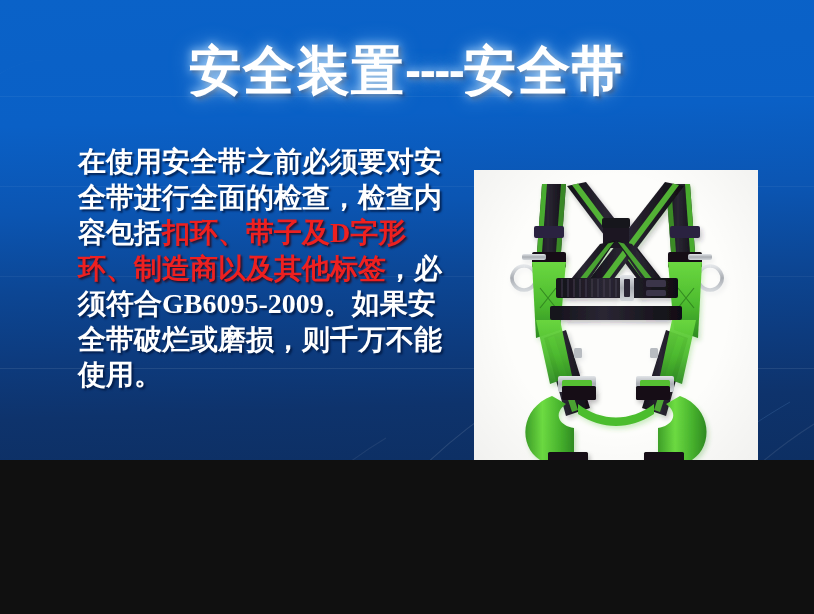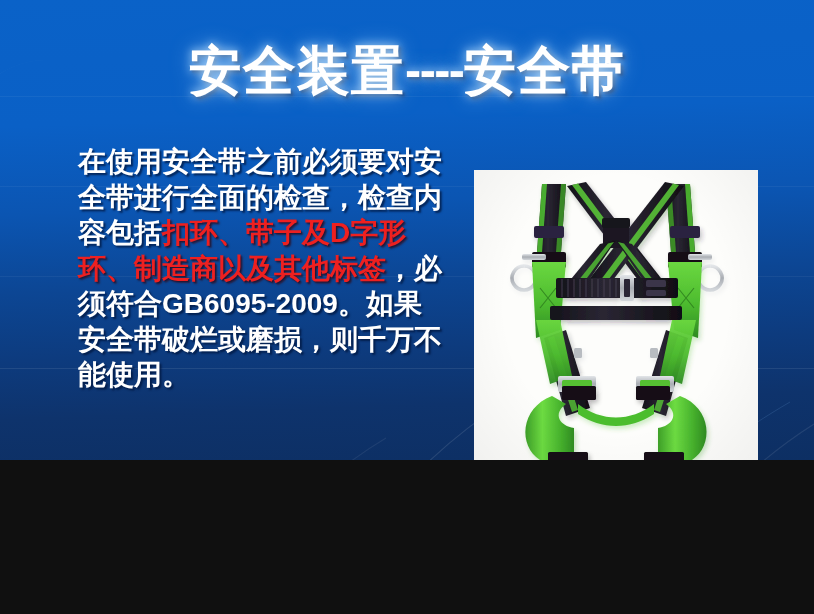--- a/index.html
+++ b/index.html
@@ -91,21 +91,21 @@
     font-weight: bold;
     line-height: 38px;
     padding-left: 7px;
     text-shadow: 2px 2px 2px rgba(0,22,62,0.75);
     white-space: nowrap;
   }
   #paragraph {
     margin-top: 4px;
     padding-left: 12px;
     color: #ffffff;
-    font-family: Liberation Sans, sans-serif;
+    font-family: Liberation Serif, serif;
     font-size: 28px;
     font-weight: bold;
     line-height: 35.5px;
     text-shadow: 2px 2px 2px rgba(0,22,62,0.8);
     word-break: break-all;
   }
   #paragraph .hl {
     color: #ee2020;
     text-shadow: 2px 2px 2px rgba(60,0,0,0.55), 1px 1px 1px rgba(0,20,60,0.5);
   }

